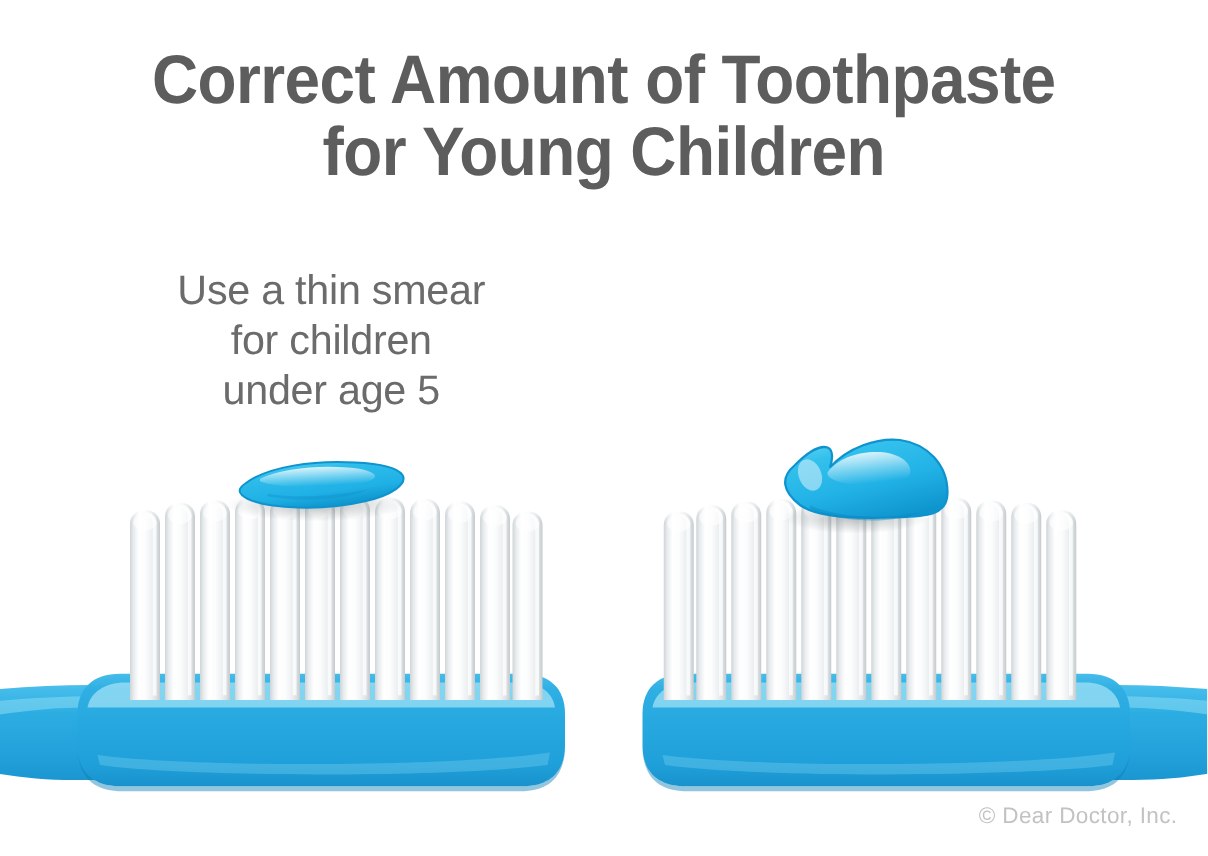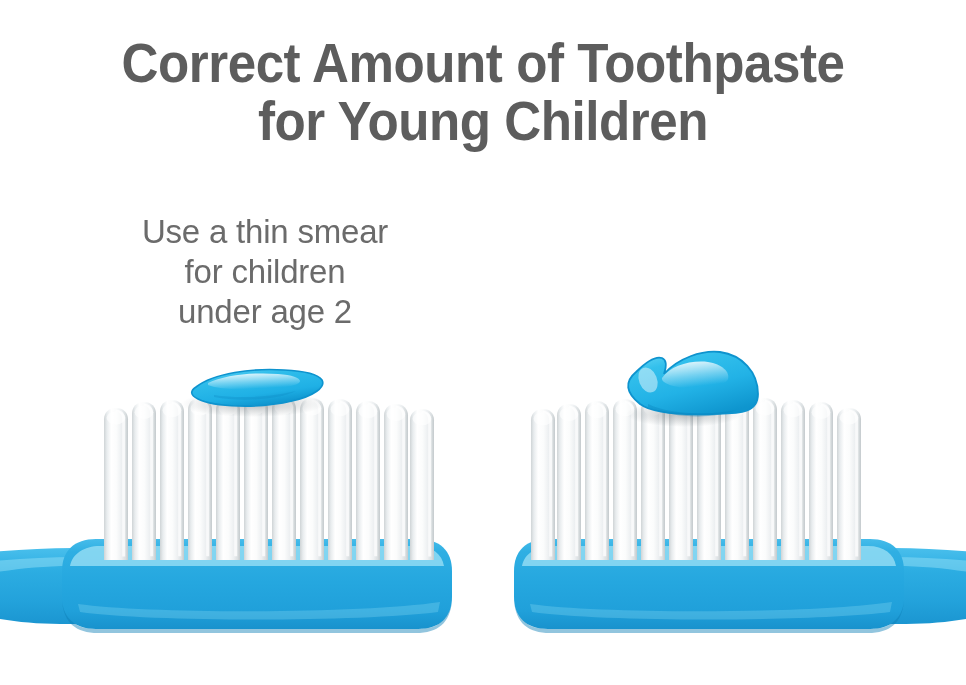--- a/index.html
+++ b/index.html
@@ -81,21 +81,21 @@
 </head>
 <body>
 
 <div id="infographic">
 
   <div class="title">Correct Amount of Toothpaste
 for Young Children</div>
 
   <div class="caption left">Use a thin smear
 for children
-under age 2</div>
+under age 5</div>
 
 
   <div class="art">
     <svg width="966" height="685" viewBox="0 0 966 685" xmlns="http://www.w3.org/2000/svg">
       <defs>
 
         <linearGradient id="headGradL" x1="0" y1="0" x2="0" y2="1">
           <stop offset="0%" stop-color="#46BCEA"></stop>
           <stop offset="14%" stop-color="#2FAFE3"></stop>
           <stop offset="48%" stop-color="#25A7DF"></stop>
@@ -243,14 +243,15 @@
                    C725 387 706 389 688 388 C672 387 661 383 662 378 Z" fill="url(#pasteShine)"></path>
 
           <ellipse cx="648" cy="380" rx="9" ry="13" transform="rotate(-22 648 380)" fill="#ffffff" opacity="0.45"></ellipse>
 
           <path d="M648 404 C668 414 706 416 736 410 C716 419 674 419 648 407 Z" fill="#0B87C0" opacity="0.4"></path>
         </g>
       </g>
     </svg>
   </div>
 
+  <div class="copyright">© Dear Doctor, Inc.</div>
 
 </div>
 
 </body></html>

